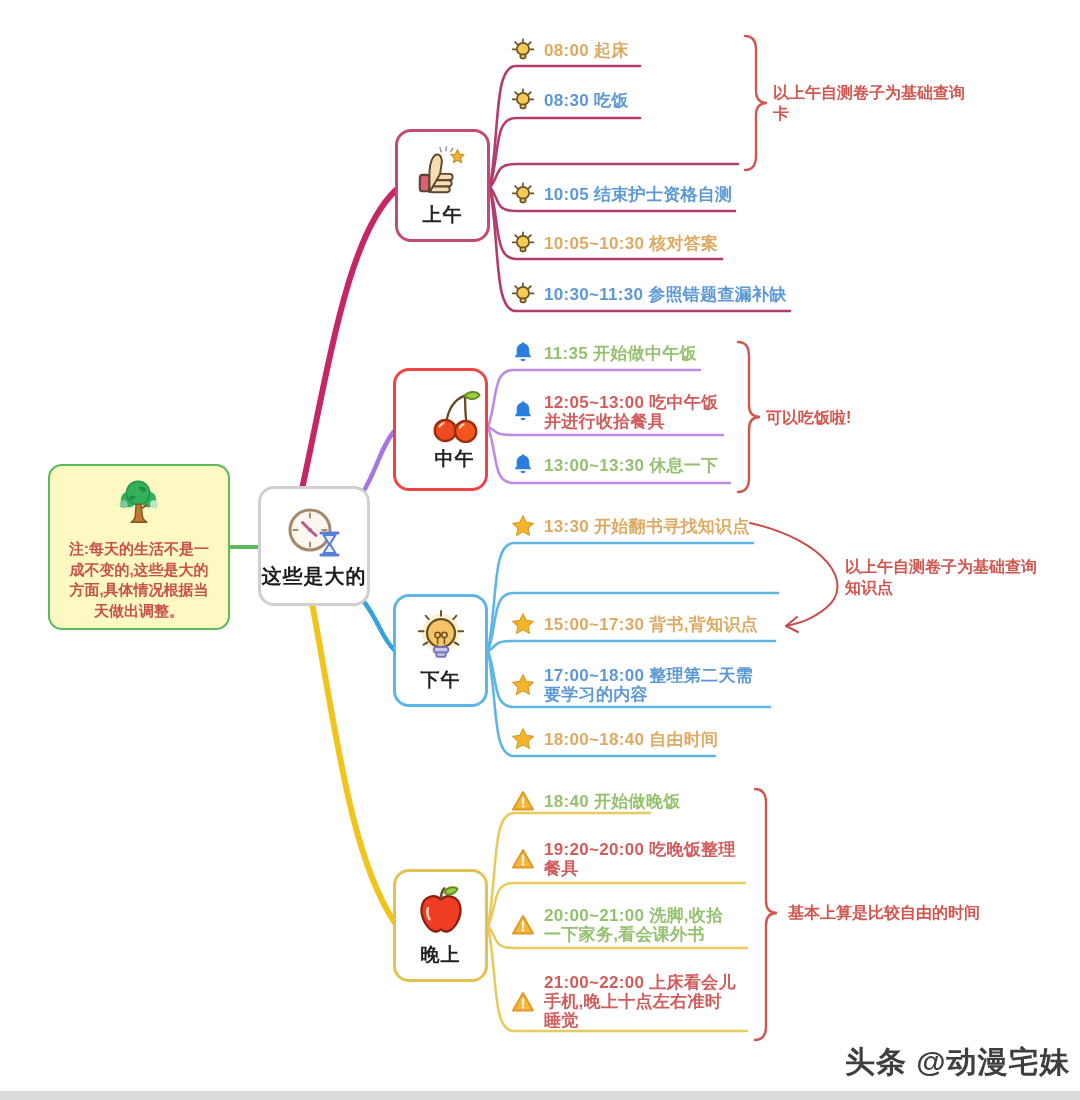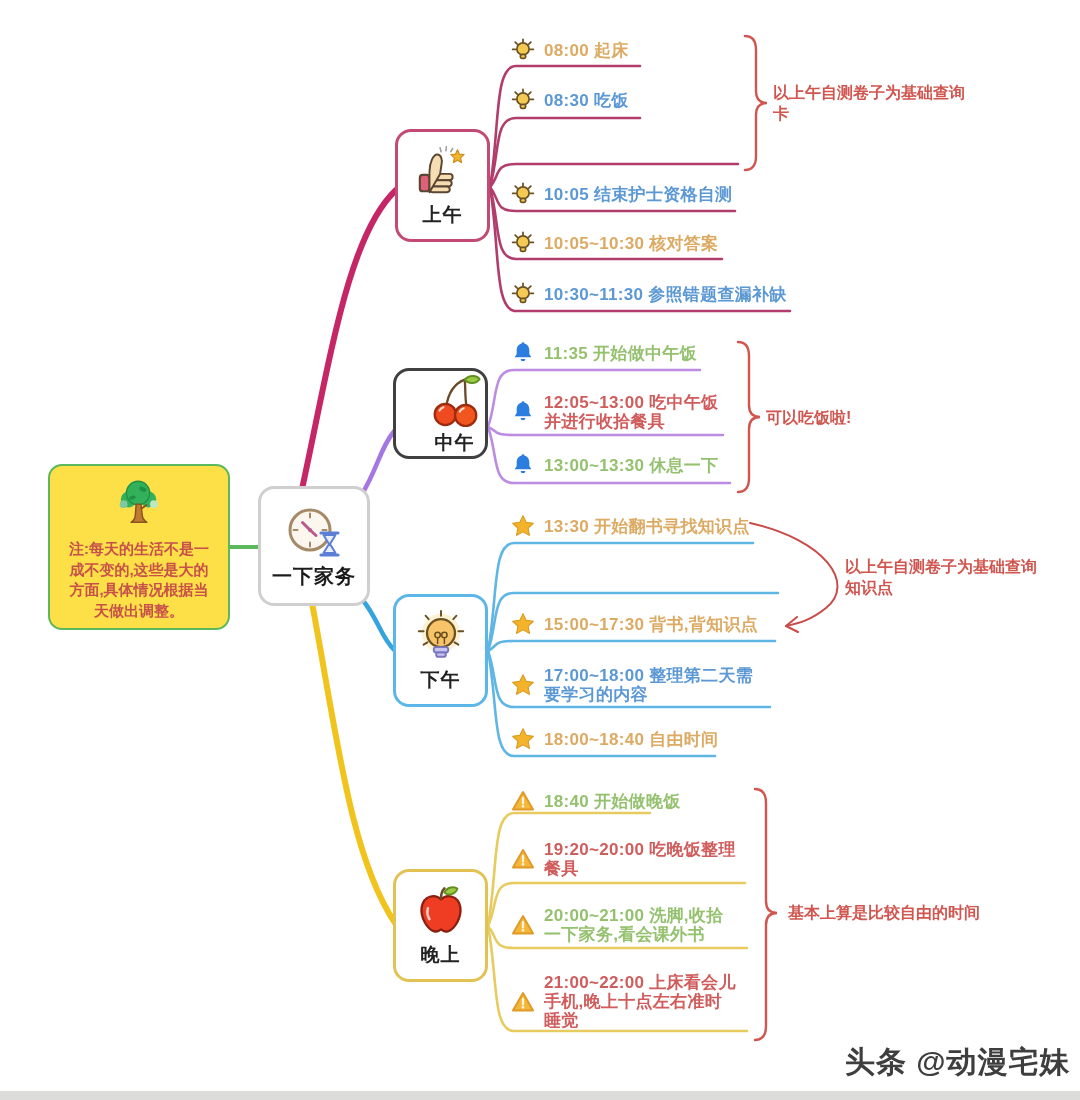--- a/index.html
+++ b/index.html
@@ -9,21 +9,21 @@
   .node{position:absolute;background:#fff;border-radius:16px;box-sizing:border-box;
         display:flex;flex-direction:column;align-items:center;justify-content:center;gap:3px;}
   .node-label{font-size:19px;font-weight:700;color:#222;letter-spacing:1px;}
   .center-node .node-label{font-size:20px;color:#1b1b1b;}
   .item{position:absolute;display:flex;align-items:center;gap:9px;}
   .mini{width:24px;height:24px;flex:0 0 auto;}
   .itxt{font-size:17px;font-weight:700;line-height:19px;white-space:pre-line;letter-spacing:0.3px;}
   .annot{position:absolute;font-size:16px;font-weight:700;line-height:21px;color:#d0564f;white-space:pre-line;}
   .note{position:absolute;left:48px;top:464px;width:182px;height:166px;border:2.5px solid #5cb85c;
         border-radius:14px;box-sizing:border-box;display:flex;flex-direction:column;align-items:center;
-        padding-top:12px;background:#fde047;}
+        padding-top:12px;background:#fef9c3;}
   .note-text{font-size:15px;font-weight:700;line-height:20.5px;color:#c8504a;text-align:center;
              white-space:pre-line;margin-top:5px;}
   .watermark{position:absolute;left:845px;top:1042px;font-size:30px;font-weight:800;color:#3e3e3e;
              letter-spacing:1px;text-shadow:1px 1px 0 #ffffff;}
   .bottom-strip{position:absolute;left:0;top:1091px;width:1080px;height:9px;background:#dcdcda;}
 </style>
 </head>
 <body>
 
 <div class="canvas">
@@ -121,39 +121,39 @@
 
   <div class="node center-node" style="left:258px;top:486px;width:112px;height:120px;border:3px solid #cfcfcf;">
     <svg width="62" height="58" viewBox="0 0 62 58">
       <circle cx="27" cy="28" r="20" fill="#fbf6ee" stroke="#a58a68" stroke-width="3"></circle>
       <path d="M27 11.5 v4 M43.5 28 h-4 M27 44.5 v-4 M10.5 28 h4" stroke="#a58a68" stroke-width="2" stroke-linecap="round"></path>
       <path d="M27 28 L19.5 20.5 M27 28 L33 33.5" stroke="#b85a8c" stroke-width="3" stroke-linecap="round"></path>
       <circle cx="27" cy="28" r="2" fill="#b85a8c"></circle>
       <path d="M38 31 h17 M38 53 h17" stroke="#5b7fd4" stroke-width="3.2" stroke-linecap="round"></path>
       <path d="M40.5 33 H52.5 L47 42 L52.5 51 H40.5 L46 42 Z" fill="#e8eefb" stroke="#5b7fd4" stroke-width="2" stroke-linejoin="round"></path>
     </svg>
-    <div class="node-label">一下家务</div>
+    <div class="node-label">这些是大的</div>
   </div>
 
   <div class="node" style="left:395px;top:129px;width:95px;height:113px;border:3px solid #c24a73;">
     <svg width="58" height="56" viewBox="0 0 60 58">
       <path d="M28 9 l-1 -4 M33 8 l0.5 -4 M38 9 l2 -3.5" stroke="#9a9a9a" stroke-width="1.6" stroke-linecap="round" fill="none"></path>
       <path d="M45 7 L46.9 11.5 51.8 12 48.2 15.4 49.1 20.2 45 17.8 40.9 20.2 41.8 15.4 38.2 12 43.1 11.5 Z" fill="#f3b32a" stroke="#c98f1e" stroke-width="1.3" stroke-linejoin="round"></path>
       <rect x="6" y="33" width="10" height="17" rx="3" fill="#e0607a" stroke="#5a4632" stroke-width="2.2"></rect>
       <g fill="#f6ddb2" stroke="#5a4632" stroke-width="2" stroke-linejoin="round">
         <rect x="16" y="32" width="24" height="6.5" rx="3.2"></rect>
         <rect x="16" y="38.5" width="23" height="6.5" rx="3.2"></rect>
         <rect x="16" y="45" width="21" height="6" rx="3"></rect>
         <path d="M16 51 V30 C16 20 20 12 24 12 C28 12 29.5 17 28.5 22 L27 32 Z"></path>
       </g>
     </svg>
     <div class="node-label">上午</div>
   </div>
 
-  <div class="node" style="left:393px;top:368px;width:95px;height:91px;border:3px solid #404040;padding-left:28px;">
+  <div class="node" style="left:393px;top:368px;width:95px;height:123px;border:3px solid #ef4444;padding-left:28px;">
     <svg width="58" height="56" viewBox="0 0 60 58">
       <path d="M21 37 C23 22 30 13 40 9 M42 38 C40 24 41 15 40 9" stroke="#6b4a2a" stroke-width="2.4" fill="none" stroke-linecap="round"></path>
       <path d="M40 9 C45 3.5 53 4.5 55.5 8.5 C51.5 14 43.5 13.5 40 9 Z" fill="#9ccb43" stroke="#5f8f1f" stroke-width="2" stroke-linejoin="round"></path>
       <circle cx="20" cy="45" r="11" fill="#f04a20" stroke="#9c2c0e" stroke-width="2.4"></circle>
       <circle cx="41" cy="46" r="11" fill="#f0561e" stroke="#9c2c0e" stroke-width="2.4"></circle>
       <path d="M14 41 a7 7 0 0 1 4 -3.5 M35 42 a7 7 0 0 1 4 -3.5" stroke="#ffffff" stroke-width="2.2" fill="none" stroke-linecap="round" opacity="0.8"></path>
     </svg>
     <div class="node-label">中午</div>
   </div>
 

